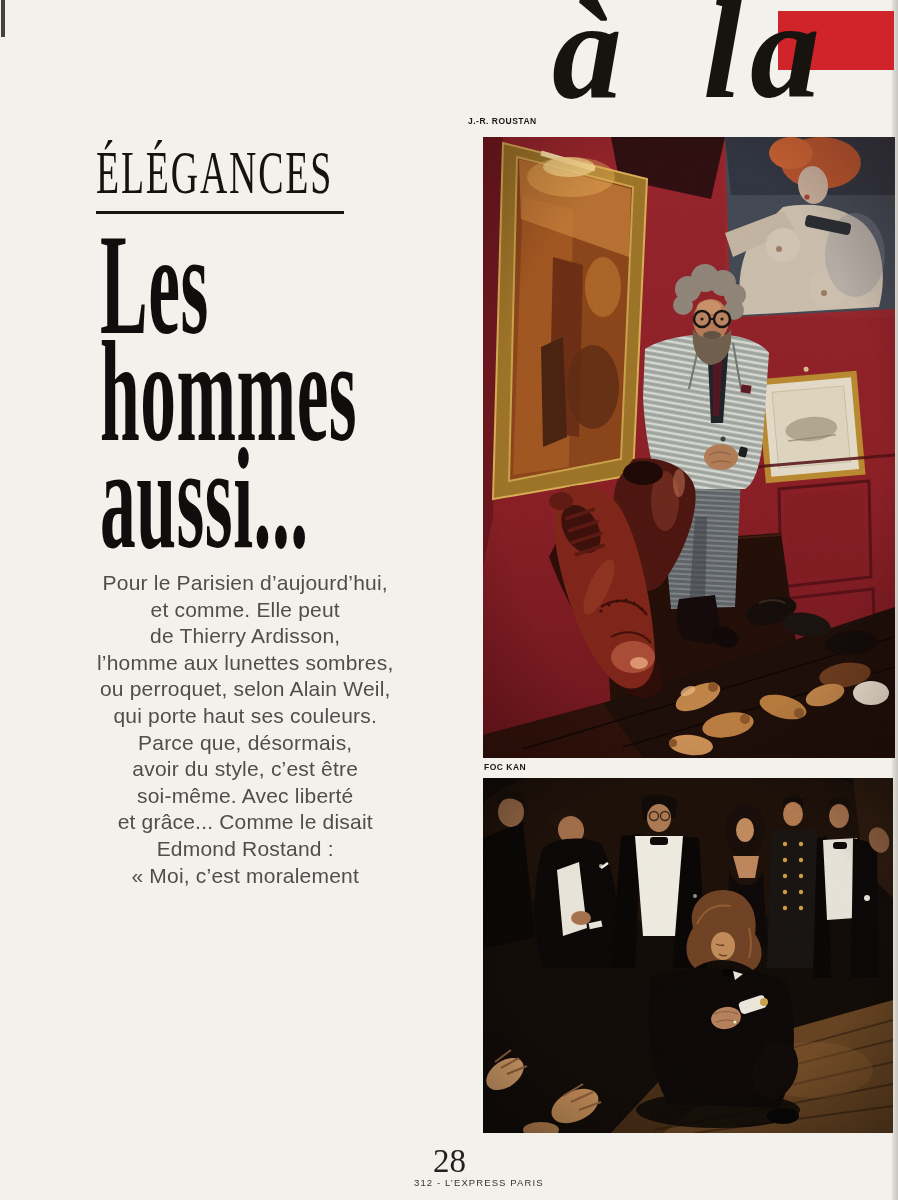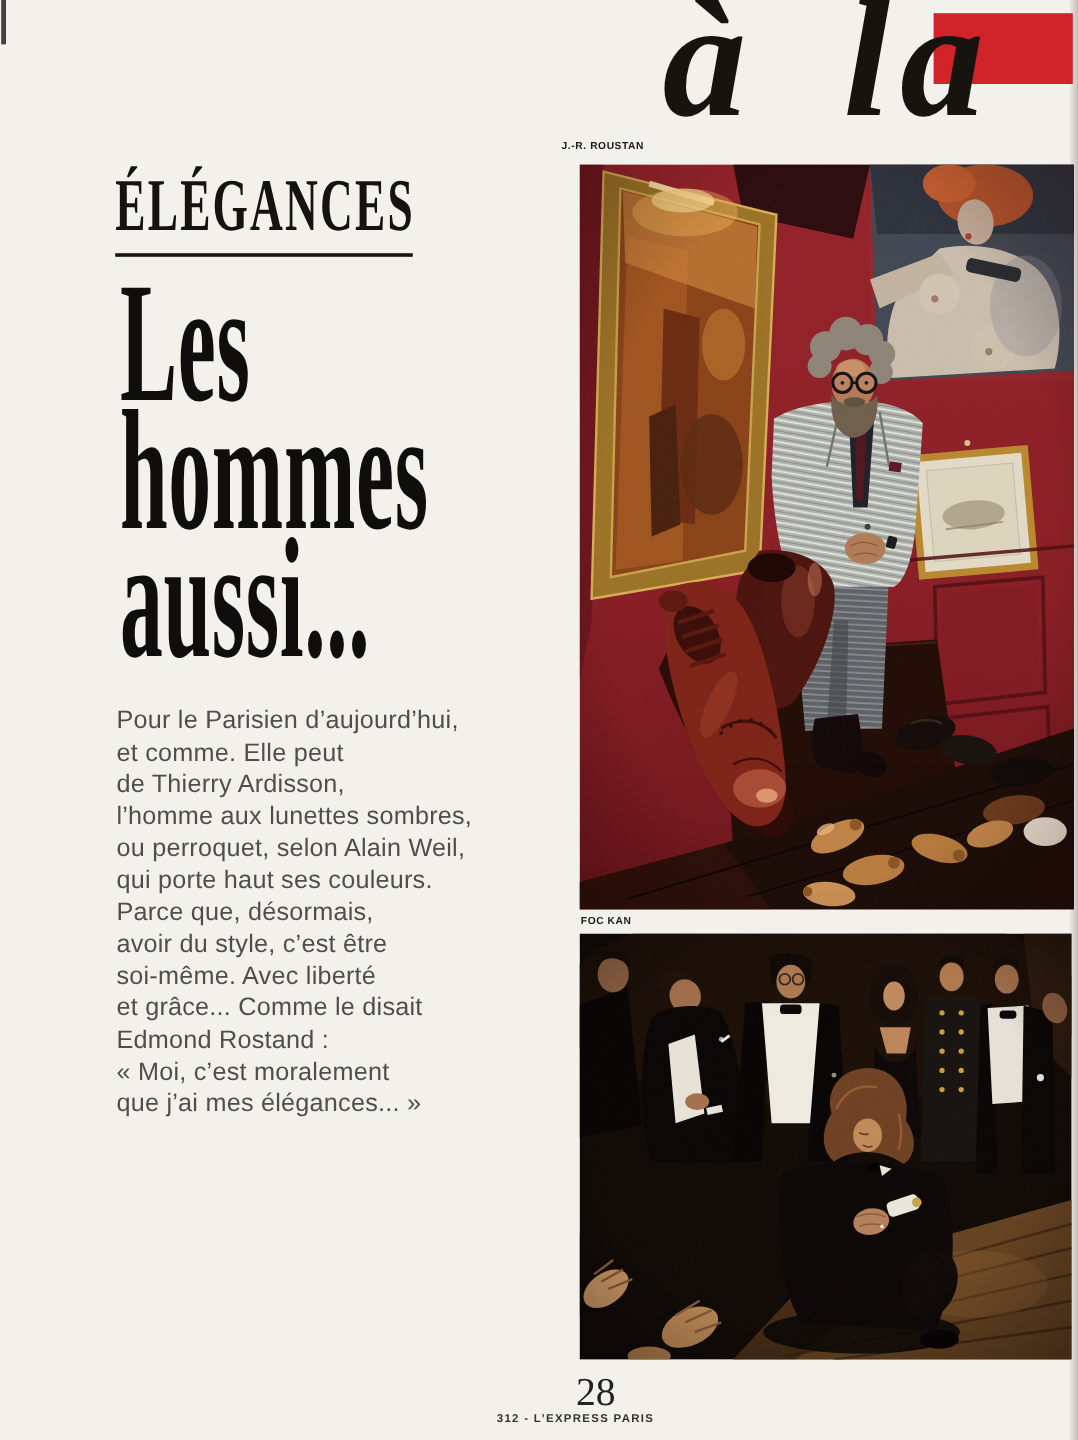--- a/index.html
+++ b/index.html
@@ -9,40 +9,40 @@
   .edge-left{position:absolute;left:1px;top:0;width:4px;height:37px;background:#232323;opacity:.85;}
   .edge-right{position:absolute;left:892px;top:0;width:6px;height:1200px;
               background:linear-gradient(to right,#e7e4de,#c6c3bd);}
   
   .red-square{position:absolute;left:778px;top:11px;width:116px;height:59px;background:#d0232a;z-index:1;}
   .masthead-script{position:absolute;left:552px;top:-20px;z-index:2;white-space:nowrap;
       font-family:"Liberation Serif",serif;font-style:italic;font-weight:700;
       font-size:140px;line-height:140px;letter-spacing:8px;word-spacing:30px;color:#17140f;}
   
   .kicker{position:absolute;left:96px;top:141px;margin:0;white-space:nowrap;
-      font-family:"Liberation Serif",serif;font-weight:700;font-size:62px;line-height:62px;color:#151310;}
+      font-family:"Liberation Serif",serif;font-weight:400;font-size:62px;line-height:62px;color:#151310;}
   .kicker span{display:inline-block;transform:scaleX(.61);transform-origin:0 0;letter-spacing:3px;}
   .kicker-rule{position:absolute;left:96px;top:211px;width:248px;height:3px;background:#17150f;}
   .hero{position:absolute;left:100px;top:232px;margin:0;white-space:nowrap;
       font-family:"Liberation Serif",serif;font-weight:700;font-size:143px;line-height:107px;
       letter-spacing:1px;color:#100e0c;transform:scaleX(.5);transform-origin:0 0;}
-  .body-text{position:absolute;left:97px;top:588px;white-space:nowrap;
-      font-size:21px;line-height:26.6px;letter-spacing:.2px;color:#4f4e4b;}
+  .body-text{position:absolute;left:97px;top:570px;white-space:nowrap;
+      font-size:21px;line-height:26.6px;letter-spacing:.2px;color:#4f4e4b;text-align:center;}
   
   .credit{position:absolute;font-size:8.5px;font-weight:700;letter-spacing:.5px;color:#181818;}
   .credit-top{left:468px;top:116px;}
   .credit-bottom{left:484px;top:762px;}
   .photo{position:absolute;margin:0;padding:0;}
   .photo-top{left:483px;top:137px;width:412px;height:621px;}
   .photo-bottom{left:483px;top:778px;width:410px;height:355px;}
   .photo svg{display:block;width:100%;height:100%;}
   
-  .page-number{position:absolute;left:433px;top:1144px;width:80px;text-align:right;
+  .page-number{position:absolute;left:433px;top:1144px;width:80px;text-align:left;
       font-family:"Liberation Serif",serif;font-size:33px;line-height:34px;color:#242220;}
-  .issue-line{position:absolute;left:414px;top:1177px;font-size:9.5px;font-weight:700;
+  .issue-line{position:absolute;left:414px;top:1177px;font-size:9.5px;font-weight:400;
       letter-spacing:1.1px;color:#35332f;white-space:nowrap;}
 </style>
 </head>
 <body>
 
 <div class="page">
 
   <div class="edge-left"></div>
   <div class="edge-right"></div>
 
@@ -64,21 +64,20 @@
     <div>de Thierry Ardisson,</div>
     <div>l’homme aux lunettes sombres,</div>
     <div>ou perroquet, selon Alain Weil,</div>
     <div>qui porte haut ses couleurs.</div>
     <div>Parce que, désormais,</div>
     <div>avoir du style, c’est être</div>
     <div>soi-même. Avec liberté</div>
     <div>et grâce... Comme le disait</div>
     <div>Edmond Rostand :</div>
     <div>« Moi, c’est moralement</div>
-    <div>que j’ai mes élégances... »</div>
   </div>
 
   <div class="credit credit-top">J.-R. ROUSTAN</div>
   <figure class="photo photo-top">
     <svg viewBox="0 0 412 621" xmlns="http://www.w3.org/2000/svg">
       <defs>
         <linearGradient id="wallGrad" x1="0" y1="0" x2="0" y2="1">
           <stop offset="0" stop-color="#96222a"></stop>
             <stop offset=".55" stop-color="#8a1d24"></stop>
             <stop offset="1" stop-color="#6d141b"></stop>

